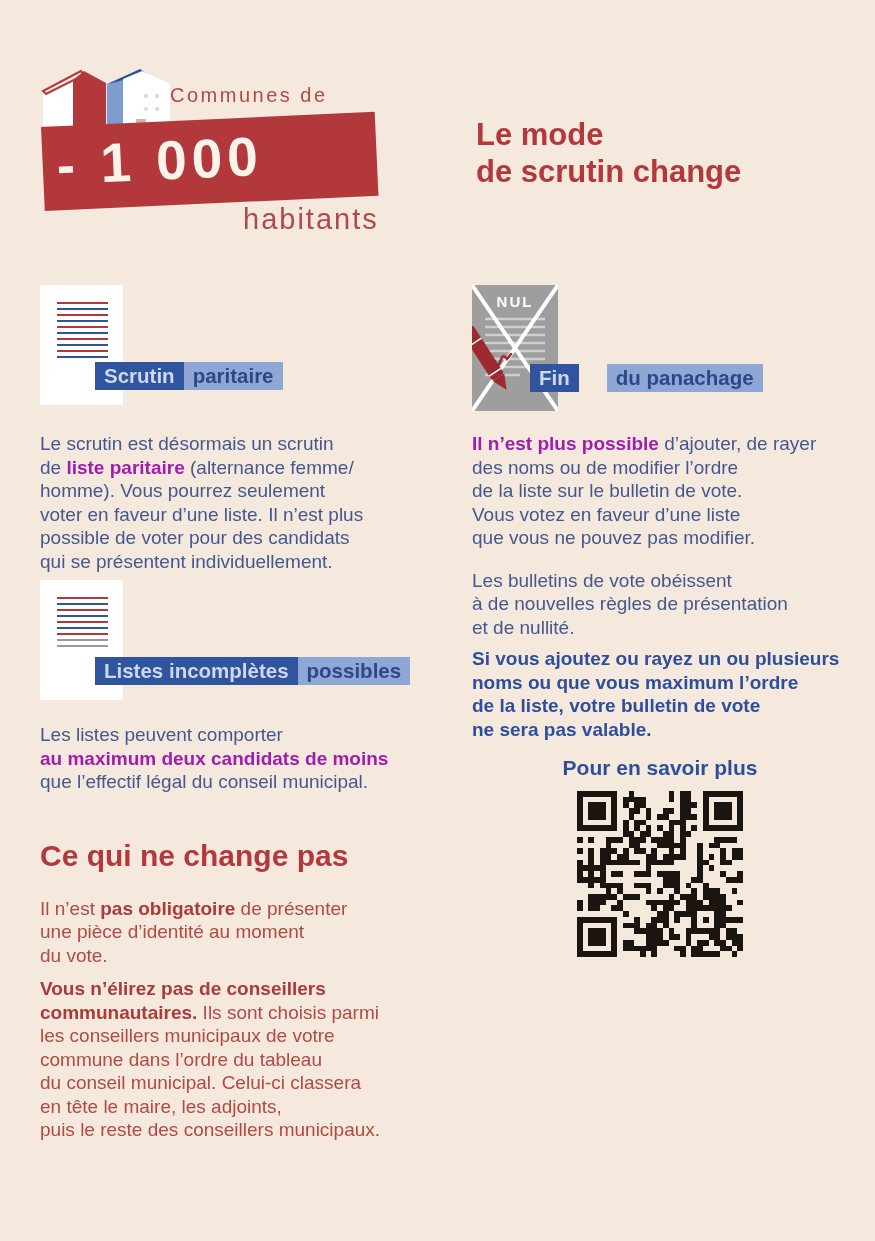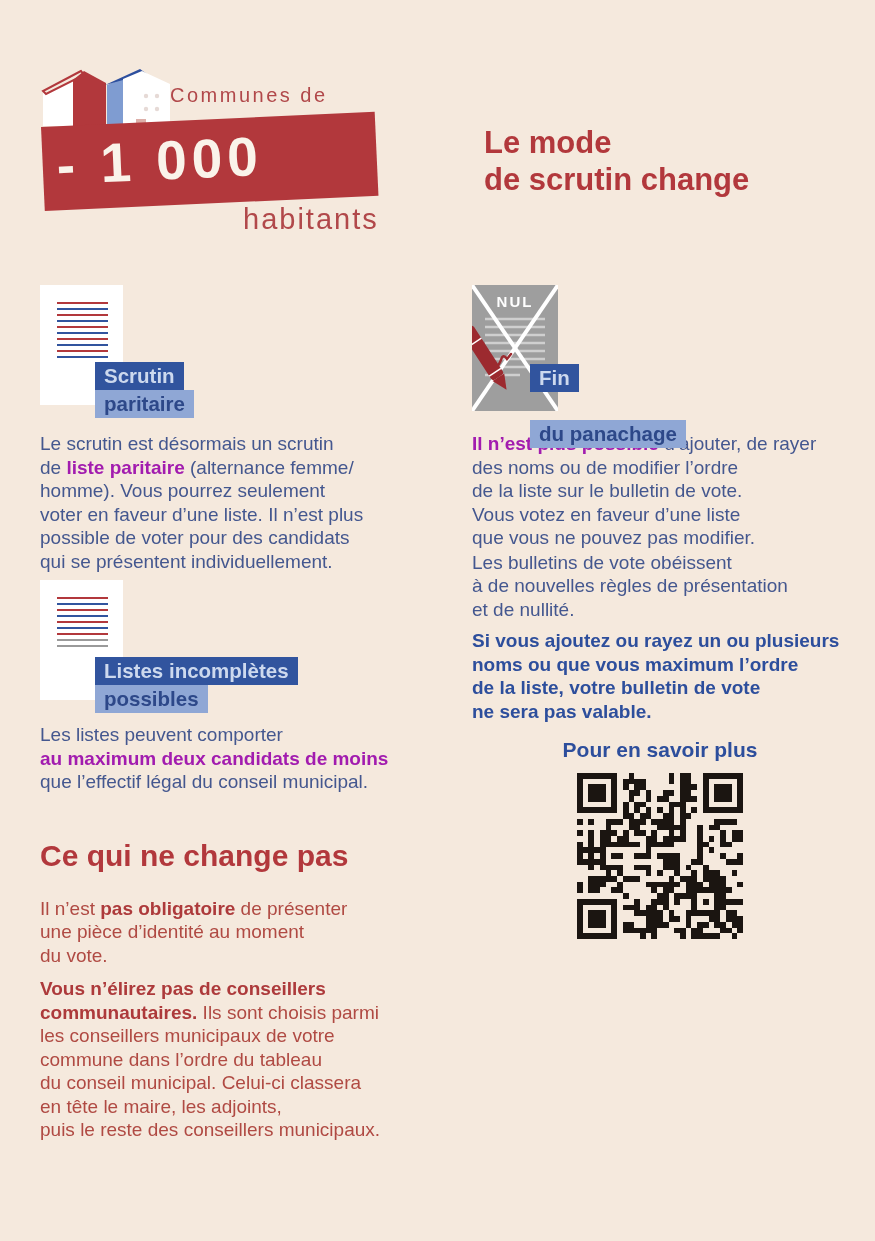--- a/index.html
+++ b/index.html
@@ -11,52 +11,52 @@
             color:#b1484a;}
   .banner{position:absolute;left:41px;top:127px;width:334px;height:84px;background:#b2383c;
           transform:rotate(-2.6deg);transform-origin:0 0;display:flex;align-items:center;}
   .banner-text{color:#faf3ea;font-size:55px;font-weight:bold;letter-spacing:5px;
                padding:0 0 6px 14px;}
   .logo-bottom{position:absolute;left:243px;top:203px;font-size:29px;letter-spacing:2px;
                color:#b1484a;}
   .houses{position:absolute;left:40px;top:63px;}
 
   
-  .main-title{position:absolute;left:472px;top:112px;margin:12px;font-size:31px;line-height:37px;
+  .main-title{position:absolute;left:472px;top:112px;margin:4px;font-size:31px;line-height:37px;
               font-weight:bold;color:#b2383c;}
 
   
   .col{position:absolute;top:285px;}
   .col-left{left:40px;width:405px;}
   .col-right{left:472px;width:395px;}
 
   .txt{font-size:19px;line-height:23.5px;margin:0;}
   .blue{color:#44578f;}
   .blue b{color:#a21caf;}
   .red-txt{color:#b04a43;}
   .red-txt b{color:#ad3a3b;}
   .bold-blue{color:#2d4e9c;font-weight:bold;}
 
   .icon-group{position:relative;margin-bottom:15px;}
   .ig1{height:132px;}
   .ig2{height:128px;margin-top:7px;}
   .ballot{width:83px;height:120px;background:#ffffff;}
   .nul-ballot{width:86px;height:126px;background:#9e9e9e;}
 
-  .tag{position:absolute;display:inline-flex;flex-direction:column;align-items:flex-start;}
+  .tag{position:absolute;display:inline-flex;flex-direction:row;align-items:flex-start;}
   .col-left .tag{left:55px;top:77px;}
   .col-right .tag{left:58px;top:79px;gap:28px;}
   .tag-dark,.tag-light{display:inline-block;font-weight:bold;font-size:20.5px;line-height:23px;
                        padding:2px 9px 3px;white-space:nowrap;}
   .tag-dark{background:#31549e;color:#cdd9ee;}
   .tag-light{background:#8fa7d5;color:#2d4889;}
 
   .h2-red{margin:45px 0 24px 0;font-size:30px;font-weight:bold;color:#b2383c;}
   .mt10{margin-top:10px;}
-  .mt9{margin-top:1px;}
+  .mt9{margin-top:19px;}
   .mt8{margin-top:8px;}
 
   .more-info{width:376px;margin-top:15px;text-align:center;}
   .more-info-label{font-size:21px;}
   .qr{margin-top:11px;}
 </style>
 </head>
 <body>
 
 <div class="page">

